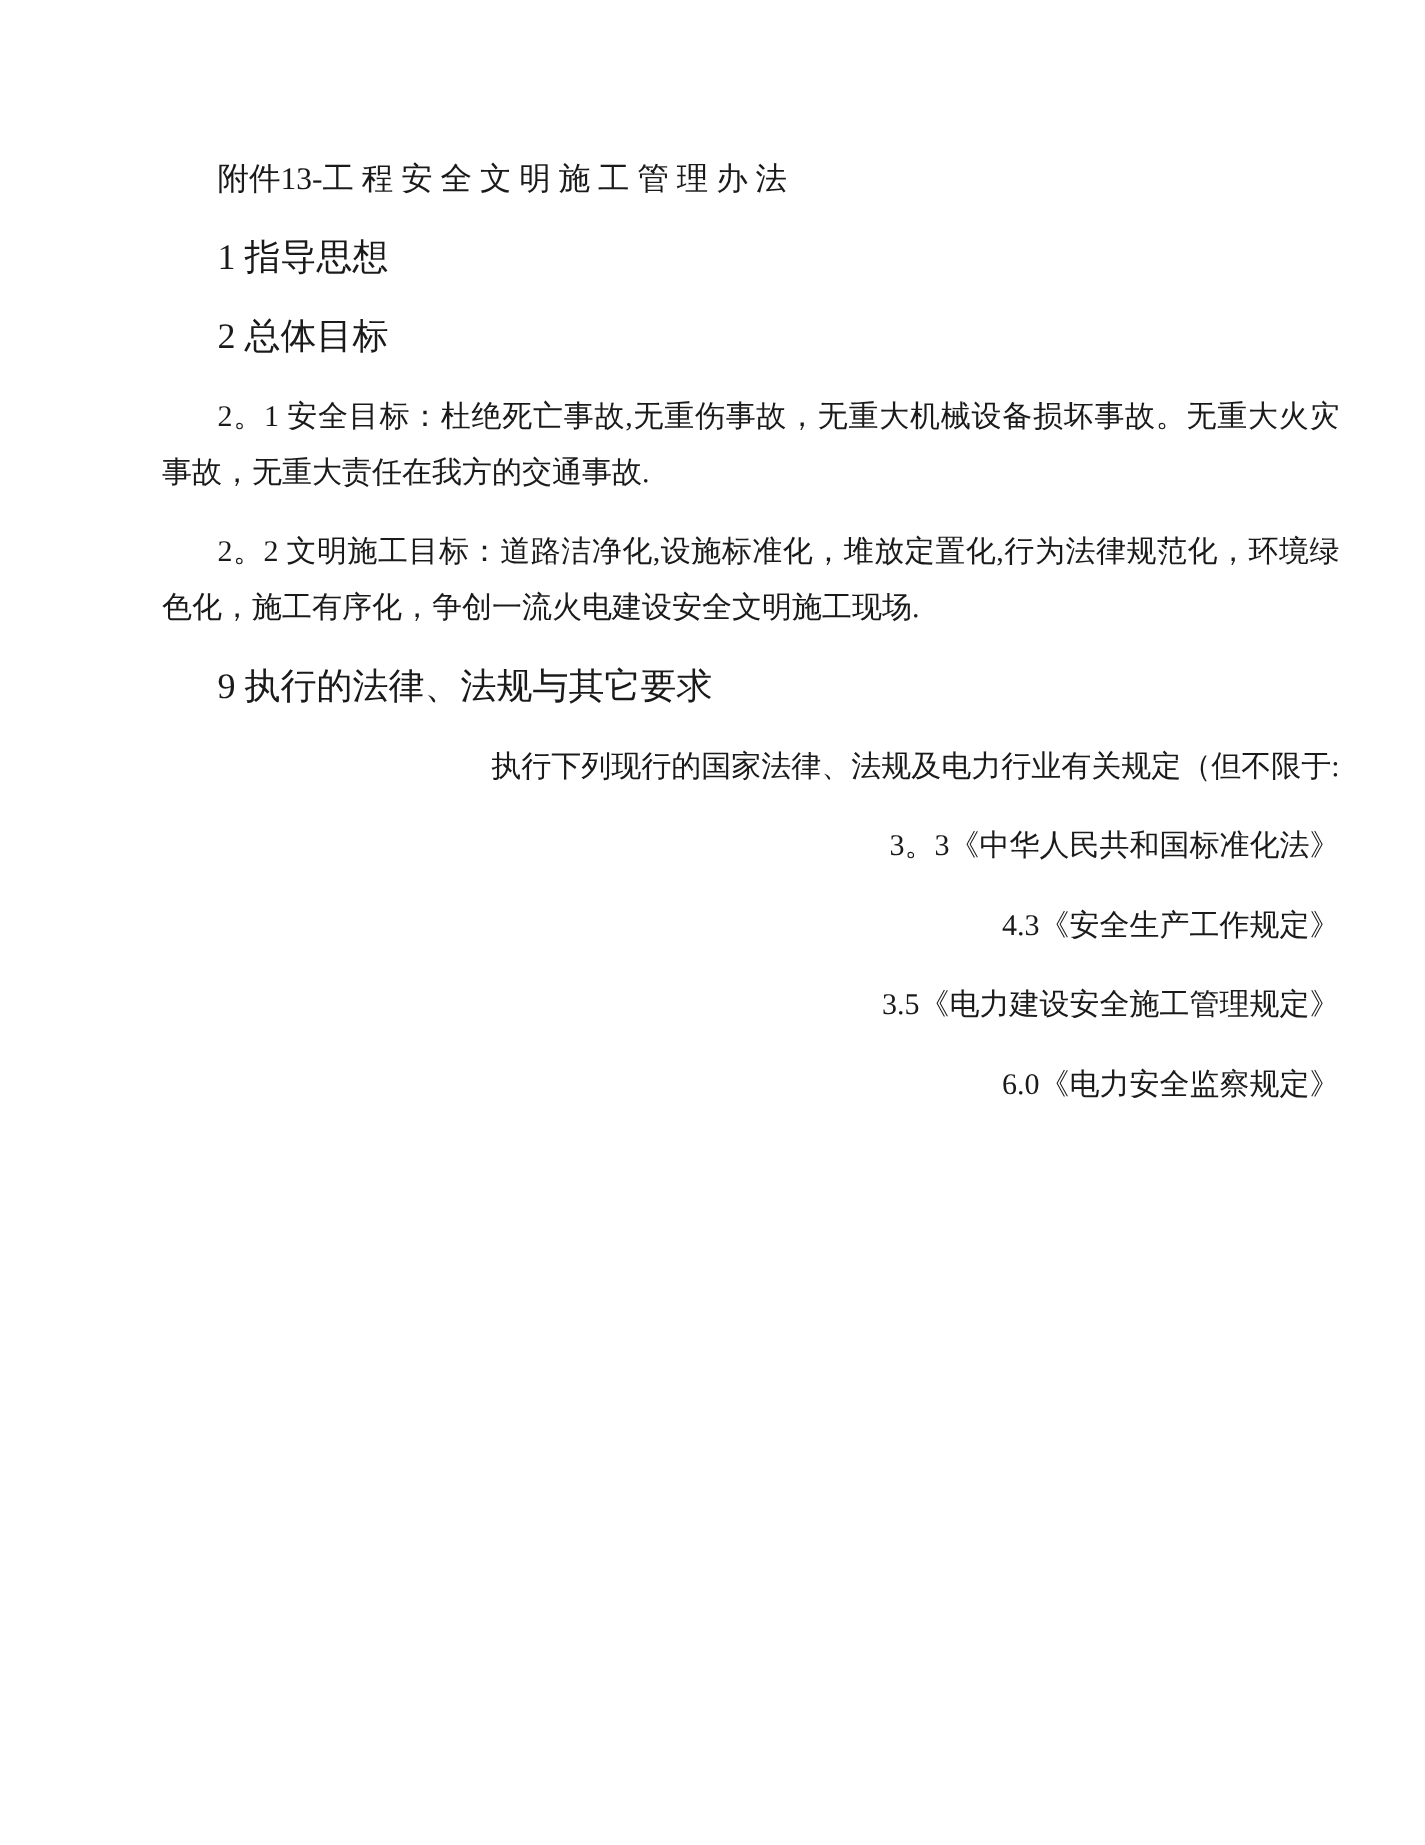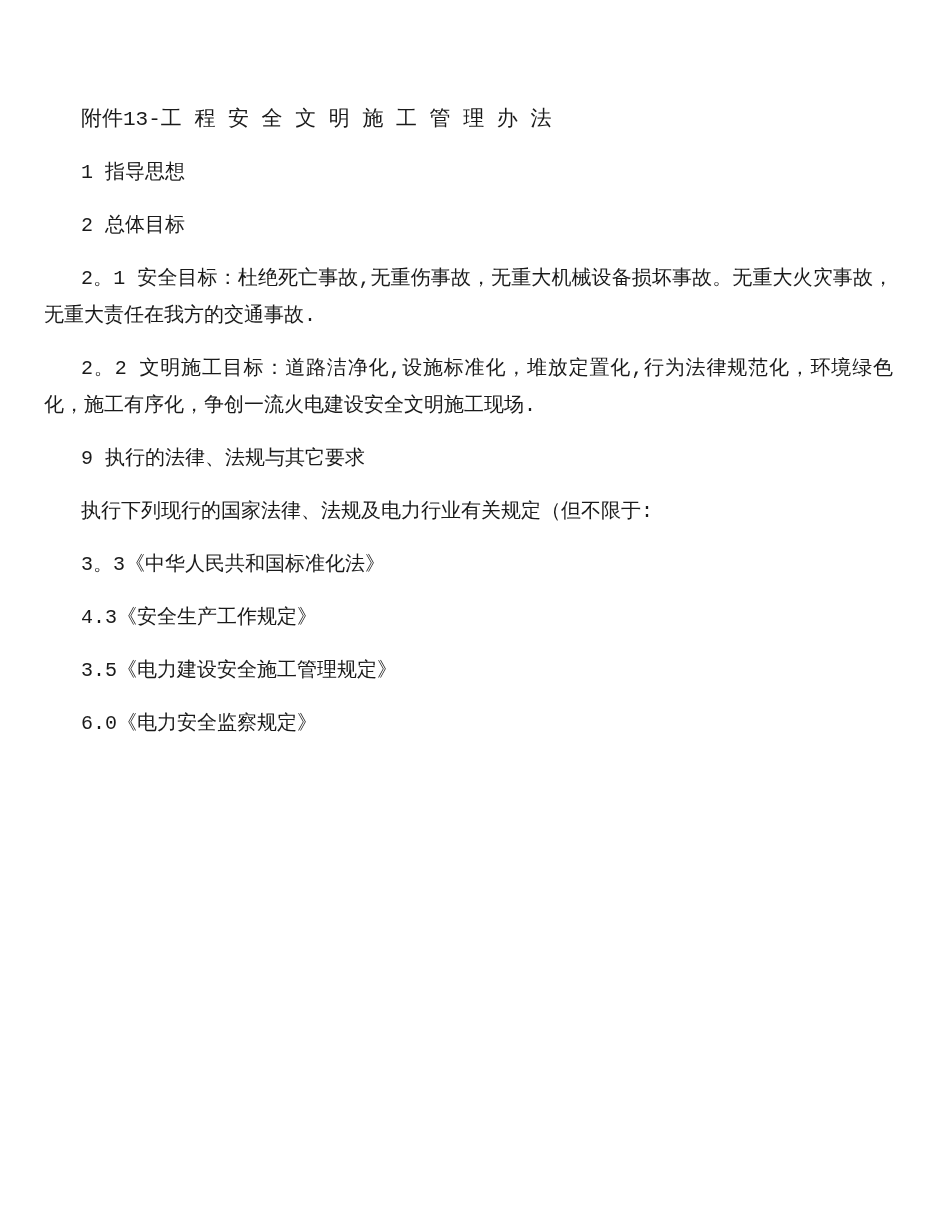--- a/index.html
+++ b/index.html
@@ -5,48 +5,48 @@
   * { margin: 0; padding: 0; box-sizing: border-box; }
   html, body {
     background: #ffffff;
   }
   .page {
     width: 950px;
     min-height: 1230px;
     margin: 0 auto;
     background: #ffffff;
     color: #1a1a1a;
-    font-family: Liberation Mono, monospace;
+    font-family: Liberation Serif, serif;
     font-size: 20px;
     line-height: 37px;
-    padding: 101px 57px 40px 44px;
+    padding: 101px 57px 40px 108px;
     overflow: hidden;
   }
   .doc-title {
     font-weight: normal;
     font-size: 21px;
     line-height: 37px;
     text-indent: 37px;
     margin-bottom: 16px;
     white-space: nowrap;
   }
   .section-heading {
     font-weight: normal;
-    font-size: 20px;
+    font-size: 24px;
     line-height: 37px;
     text-indent: 37px;
     margin-bottom: 16px;
   }
   .para {
     text-indent: 37px;
     text-align: justify;
     margin-bottom: 16px;
   }
   .para.single {
-    text-align: left;
+    text-align: right;
   }
 </style>
 </head>
 <body>
 
 <div class="page">
 
   <h1 class="doc-title">附件13-工 程 安 全 文 明 施 工 管 理 办 法</h1>
 
   <h2 class="section-heading">1 指导思想</h2>

